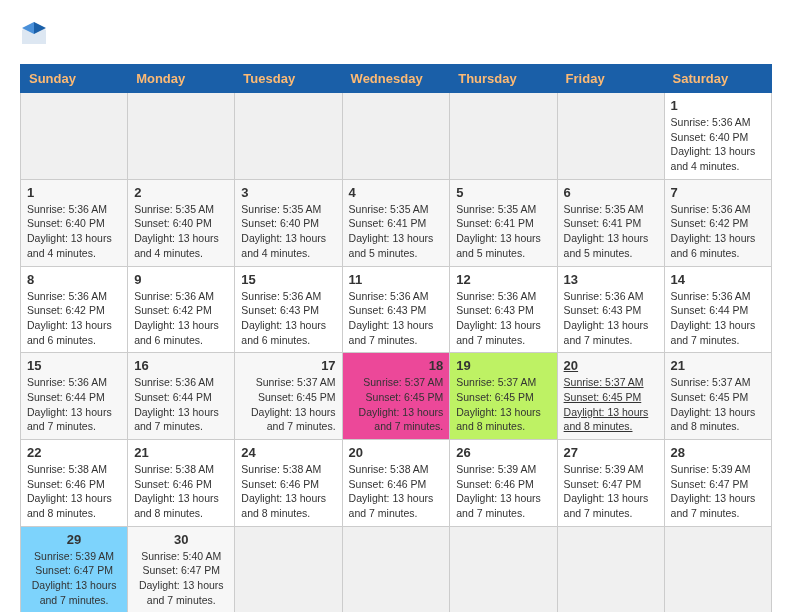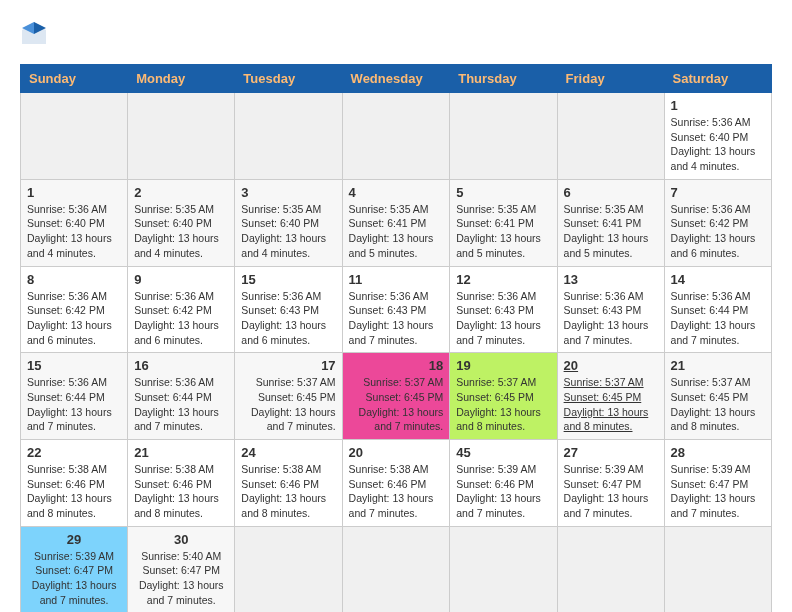--- a/index.html
+++ b/index.html
@@ -234,21 +234,21 @@
         </td>
         <td>
           <span class="day-number">24</span>
           <div class="day-info">Sunrise: 5:38 AM<br>Sunset: 6:46 PM<br>Daylight: 13 hours and 8 minutes.</div>
         </td>
         <td>
           <span class="day-number">20</span>
           <div class="day-info">Sunrise: 5:38 AM<br>Sunset: 6:46 PM<br>Daylight: 13 hours and 7 minutes.</div>
         </td>
         <td>
-          <span class="day-number">45</span>
+          <span class="day-number">26</span>
           <div class="day-info">Sunrise: 5:39 AM<br>Sunset: 6:46 PM<br>Daylight: 13 hours and 7 minutes.</div>
         </td>
         <td>
           <span class="day-number">27</span>
           <div class="day-info">Sunrise: 5:39 AM<br>Sunset: 6:47 PM<br>Daylight: 13 hours and 7 minutes.</div>
         </td>
         <td>
           <span class="day-number">28</span>
           <div class="day-info">Sunrise: 5:39 AM<br>Sunset: 6:47 PM<br>Daylight: 13 hours and 7 minutes.</div>
         </td>

